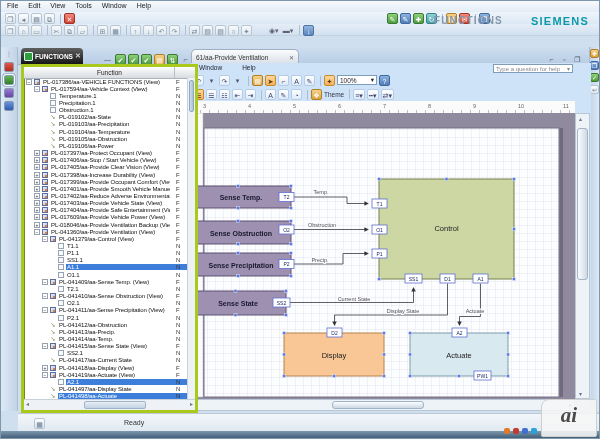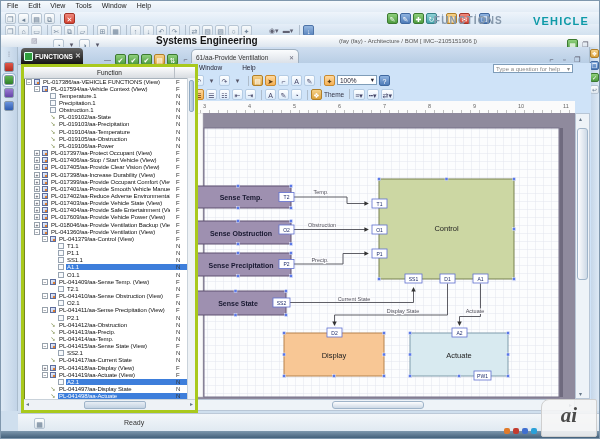--- a/index.html
+++ b/index.html
@@ -135,29 +135,22 @@
     <span><span class="chip cl-pale">❐</span><span class="chip cl-pale">◂</span><span class="chip cl-pale">▤</span><span class="chip cl-pale">⧉</span><span class="sep"></span><span class="chip cl-red">✕</span></span>
     <span style="width:310px"></span>
     <span><span class="chip cl-green">✎</span><span class="chip cl-blue">✎</span><span class="chip cl-green">✚</span><span class="chip cl-teal">↻</span><span class="sep"></span><span class="chip cl-amber">▤</span><span class="chip cl-red">✉</span><span class="sep"></span><span class="chip cl-blue">❐</span></span>
   </div>
   <div class="tbrow tbrow2">
     <span><span class="chip cl-pale">❐</span><span class="chip cl-pale">⌂</span><span class="chip cl-pale">▭</span><span class="sep"></span><span class="chip cl-pale">✂</span><span class="chip cl-pale">⧉</span><span class="chip cl-pale">▱</span><span class="sep"></span><span class="chip cl-pale">⊞</span><span class="chip cl-pale">▦</span><span class="sep"></span><span class="chip cl-pale">↑</span><span class="chip cl-pale">↓</span><span class="chip cl-pale">↶</span><span class="chip cl-pale">↷</span><span class="sep"></span><span class="chip cl-pale">⇄</span><span class="chip cl-pale">▧</span><span class="chip cl-pale">▨</span><span class="chip cl-pale">○</span><span class="chip cl-pale">✦</span></span>
     <span style="width:14px"></span>
     <span><span class="chip cl-flat">◉▾</span><span class="chip cl-flat">▬▾</span><span class="sep"></span><span class="chip cl-blue">↓</span></span>
   </div>
   <span class="brand" id="teamcenter">FUNCTIONS</span>
-  <span class="brand" id="siemens">VEHICLE</span>
-
-  <div class="persp">
-    <span class="grip">▨</span>
-    <span class="pchips"><span class="chip cl-pale">◔</span><span class="chip cl-flat">▾</span><span class="chip cl-pale">◑</span><span class="chip cl-flat">▾</span></span>
-    <span class="title">Systems Engineering</span>
-    <span class="subtitle">(fay (fay) - Architecture / BOM   [ IMC--2105151906 ])</span>
-    <span class="pright"><span class="chip cl-green">▦</span><span class="chip cl-flat">❐</span></span>
-  </div>
+  <span class="brand" id="siemens">SIEMENS</span>
+
 
   <div class="tabbar">
     <div class="functab">
       <span class="ficon"></span>
       <span>FUNCTIONS</span>
       <span class="x">✕</span>
     </div>
     <span class="paneltools"><span class="chip cl-flat">—</span><span class="chip cl-green">✔</span><span class="chip cl-green">✔</span><span class="chip cl-green">✔</span><span class="chip cl-amber">▤</span><span class="chip cl-green">⇅</span><span class="chip cl-flat">⌐</span><span class="chip cl-flat">⌐</span><span class="chip cl-flat">▫</span><span class="chip cl-flat">❐</span></span>
     <div class="dgtab">
       <span>61/aa-Provide Ventilation</span>

